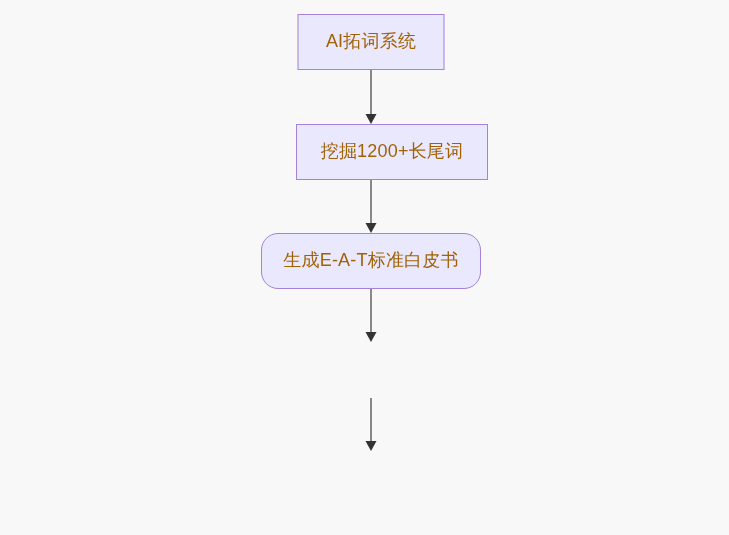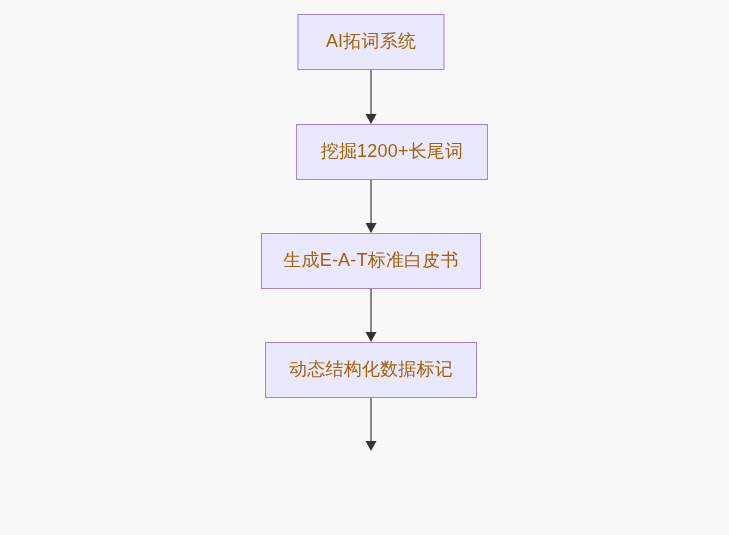--- a/index.html
+++ b/index.html
@@ -87,22 +87,19 @@
   </div>
 
   <div class="flow-node" style="left:371px; top:14px; width:147px;">
     <span class="flow-node-label">AI拓词系统</span>
   </div>
 
   <div class="flow-node" style="left:371px; top:124px; width:192px;margin-left:21px;">
     <span class="flow-node-label">挖掘1200+长尾词</span>
   </div>
 
-  <div class="flow-node" style="left:371px; top:233px; width:220px;">
+  <div class="flow-node" style="left:371px; top:233px; width:220px;border-radius:17px;">
     <span class="flow-node-label">生成E-A-T标准白皮书</span>
   </div>
 
-  <div class="flow-node" style="left:371px; top:342px; width:212px;">
-    <span class="flow-node-label">动态结构化数据标记</span>
-  </div>
 
 
 </div>
 
 </body></html>

